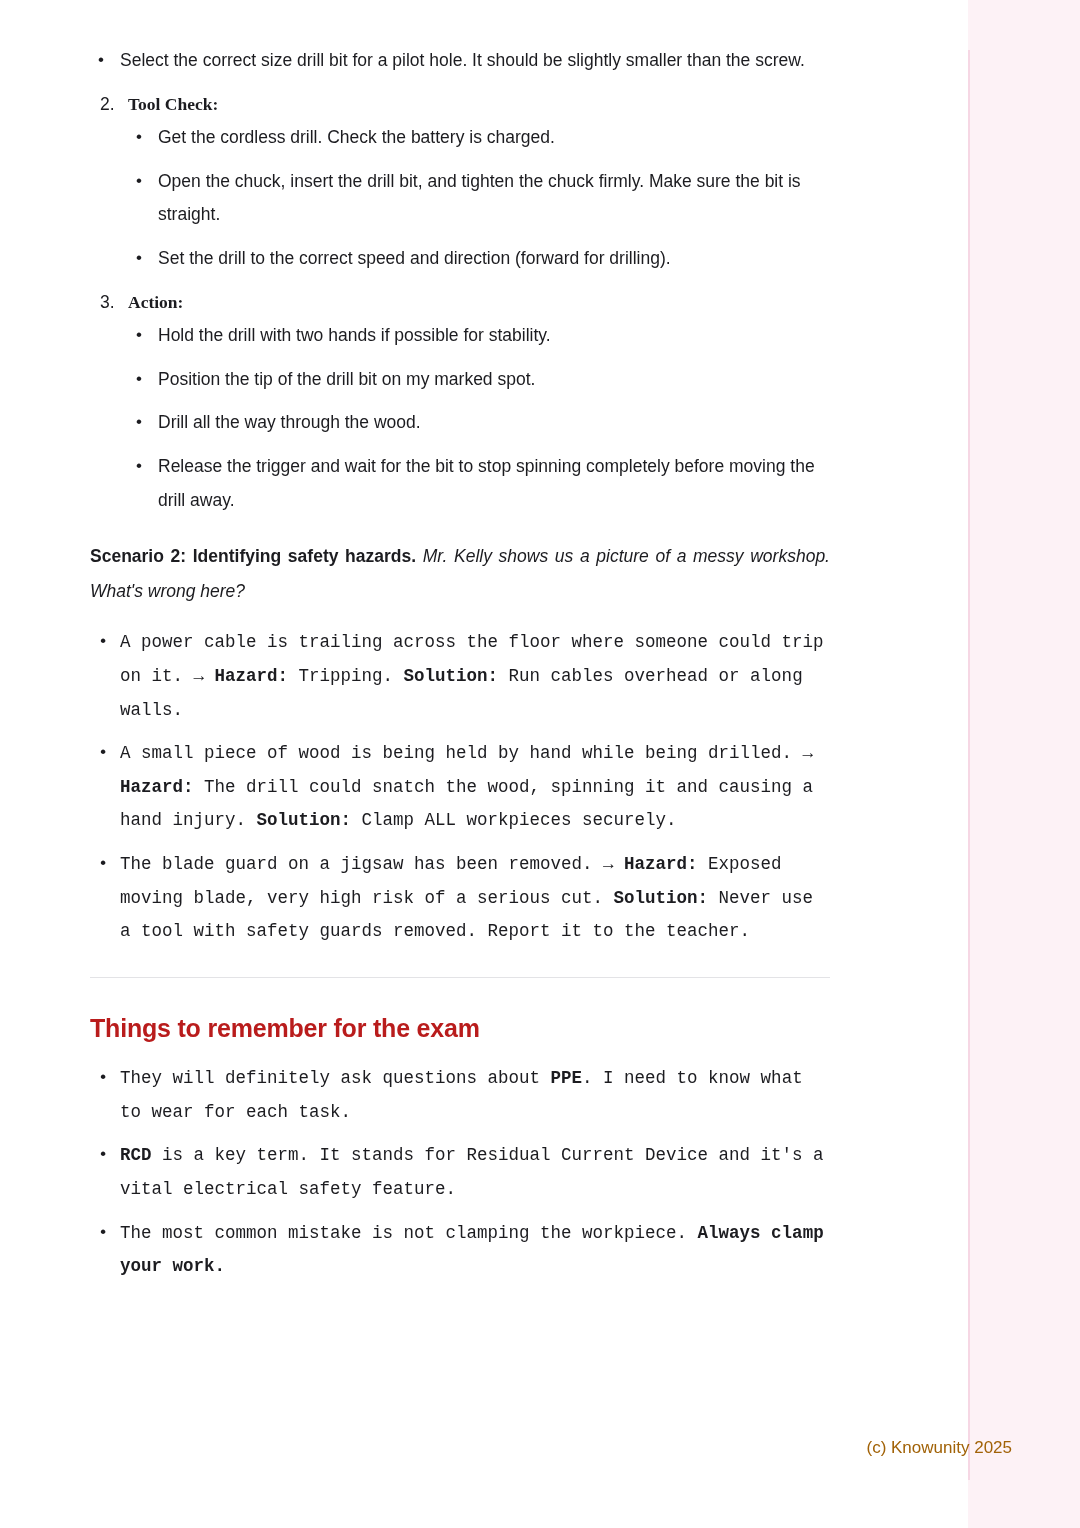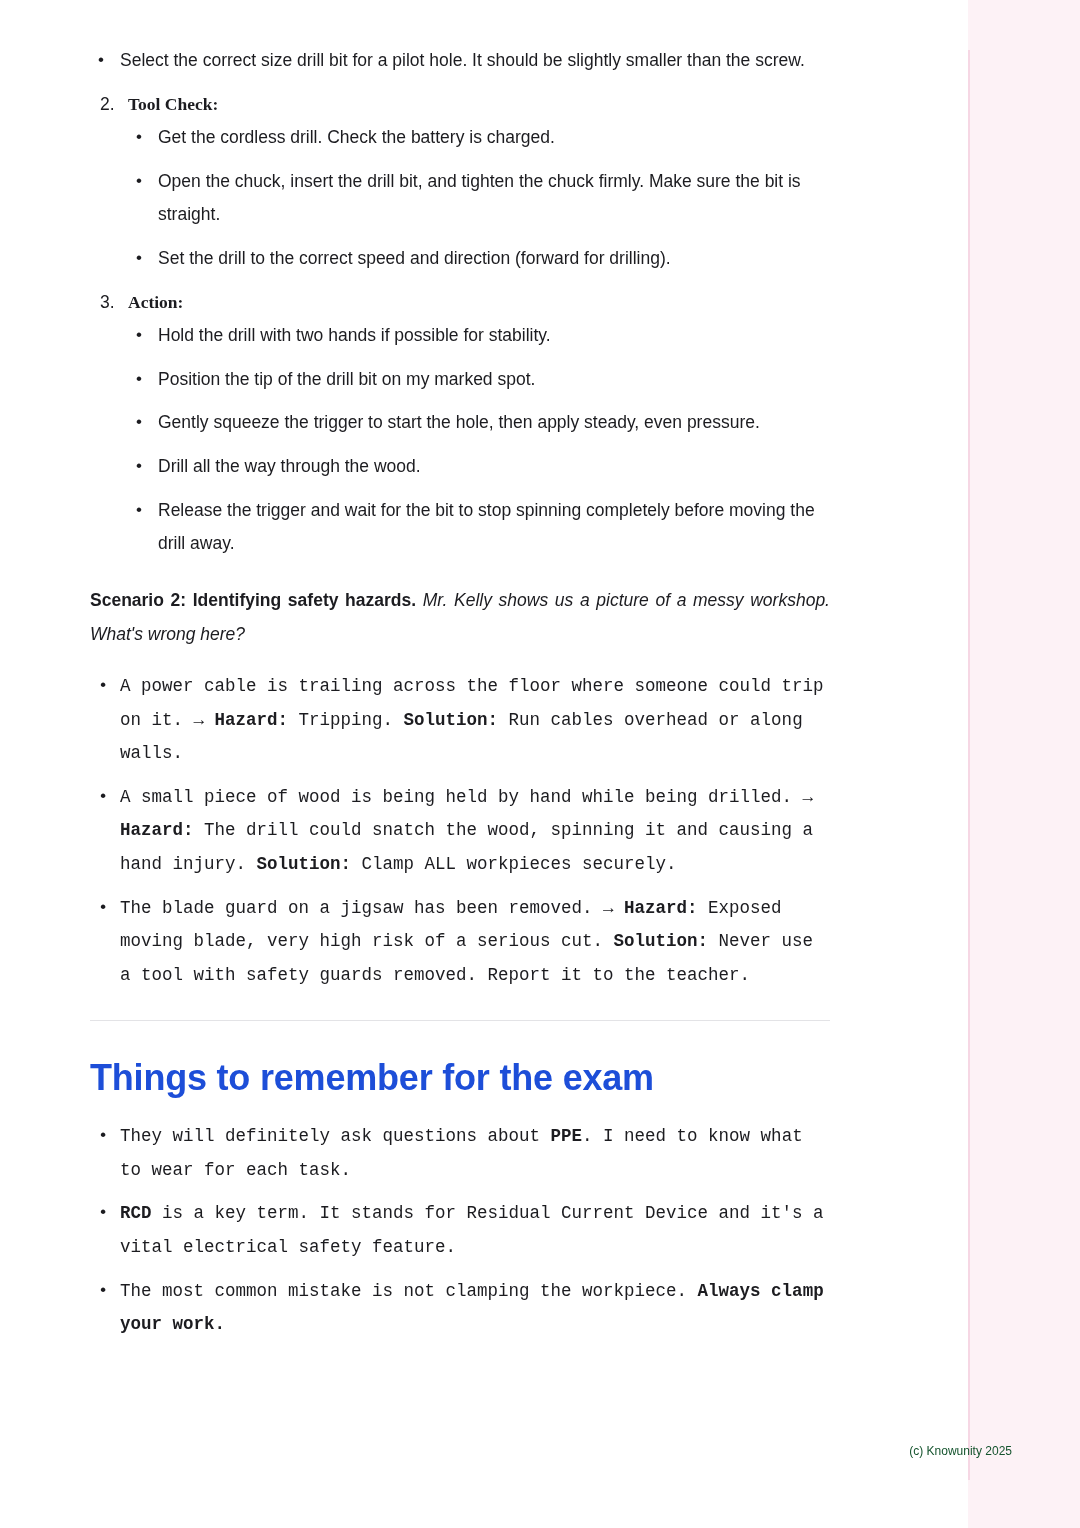--- a/index.html
+++ b/index.html
@@ -118,32 +118,32 @@
   b { font-weight: bold; }
   .divider {
     margin: 28px 0 0 0;
     height: 1px;
     background: #e3e3e6;
     width: 740px;
   }
   .exam-heading {
     margin-top: 34px;
     margin-bottom: 18px;
-    font-size: 36px;
+    font-size: 25px;
     font-weight: bold;
-    color: #1d4ed8;
+    color: #b91c1c;
     letter-spacing: -0.2px;
     line-height: 1.3;
   }
   .footer-note {
     position: absolute;
     right: 68px;
     bottom: 70px;
-    font-size: 12px;
-    color: #14532d;
+    font-size: 17px;
+    color: #a16207;
     font-family: "Liberation Sans", sans-serif;
   }
 </style>
 </head>
 <body>
 
 <div class="page">
 
   <div class="side-band"></div>
   <div class="side-band-line"></div>
@@ -166,21 +166,20 @@
           <li><span>Set the drill to the correct speed and direction (forward for drilling).</span></li>
         </ul>
       </li>
 
       <li class="section">
         <span class="num">3.</span>
         <div class="section-title">Action:</div>
         <ul class="bullets sub-bullets">
           <li><span>Hold the drill with two hands if possible for stability.</span></li>
           <li><span>Position the tip of the drill bit on my marked spot.</span></li>
-          <li><span>Gently squeeze the trigger to start the hole, then apply steady, even pressure.</span></li>
           <li><span>Drill all the way through the wood.</span></li>
           <li><span>Release the trigger and wait for the bit to stop spinning completely before moving the drill away.</span></li>
         </ul>
       </li>
     </ol>
 
     <p class="scenario-para">
       <b>Scenario 2: Identifying safety hazards.</b>
       <i>Mr. Kelly shows us a picture of a messy workshop. What's wrong here?</i>
     </p>

